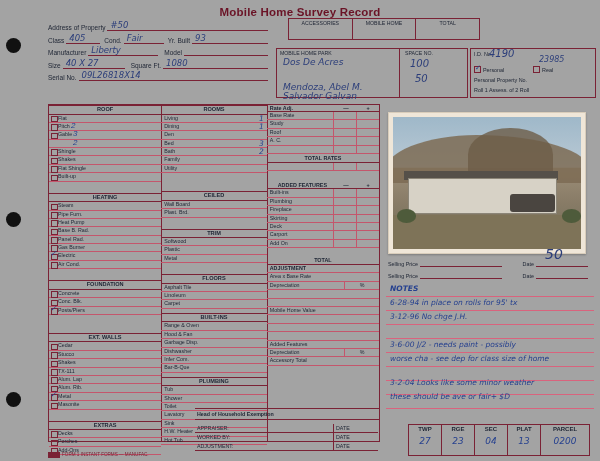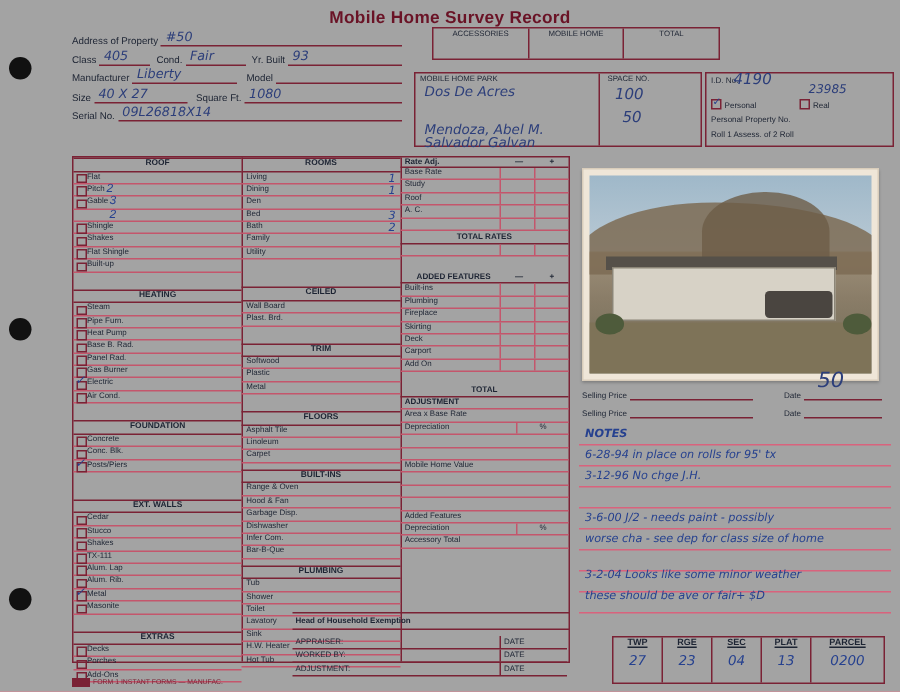--- a/index.html
+++ b/index.html
@@ -164,21 +164,21 @@
   }
   .noteline{position:absolute;left:0;width:100%;border-bottom:.55px solid #d9637d;}
   .note{
     position:absolute;font-family:"DejaVu Sans",sans-serif;font-style:italic;
     color:#26418f;font-size:7.5px;white-space:nowrap;
   }
 
   
   .twp{
     position:absolute;left:408px;top:424px;width:180px;height:30px;
-    border:.9px solid #7a2235;display:flex;font-size:6px;text-decoration:underline;
+    border:.9px solid #7a2235;display:flex;font-size:6px;
   }
   .twp .cell{flex:1;border-right:.9px solid #7a2235;text-align:center;position:relative;}
   .twp .cell:last-child{border-right:none;}
   .twp .cell .h{font-weight:bold;padding-top:1px;font-size:6px;}
   .twp .cell .v{
     position:absolute;left:0;right:0;top:11px;
     font-family:"DejaVu Sans",sans-serif;font-style:italic;color:#26418f;font-size:9px;
   }
   .twp .cell.parcel{flex:1.5;}
 

